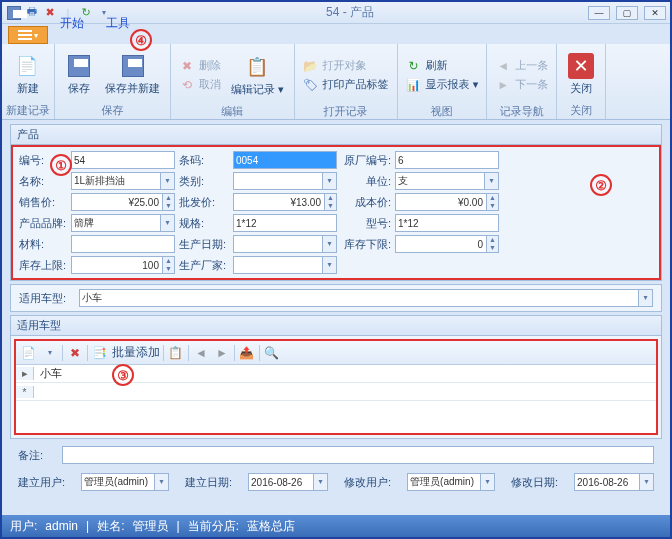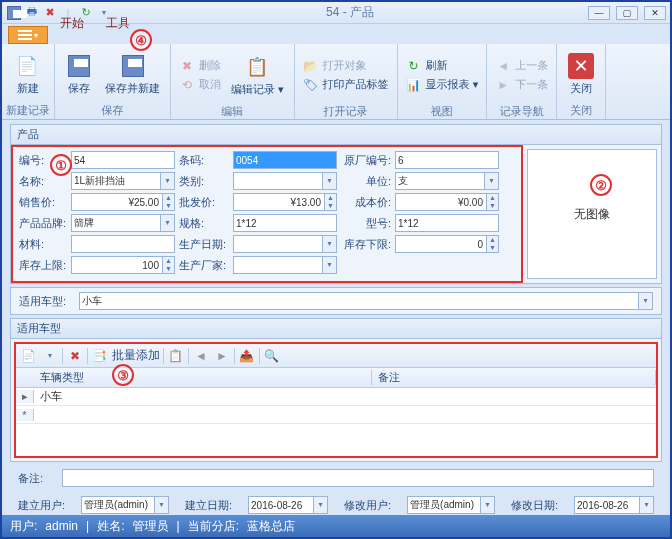--- a/index.html
+++ b/index.html
@@ -7,21 +7,21 @@
 .titlebar{height:22px;background:linear-gradient(#eaf1fb,#d9e6f7);display:flex;align-items:center;padding:0 4px;border-bottom:1px solid #b8cce4}
 .qat{display:flex;gap:2px;align-items:center}
 .qat span{width:16px;height:16px;display:inline-flex;align-items:center;justify-content:center;font-size:11px}
 .title{flex:1;text-align:center;color:#5b7aa8}
 .winbtns{display:flex;gap:6px}
 .winbtn{width:22px;height:14px;border:1px solid #9ab4d6;background:#e8f0fb;font-size:9px;display:flex;align-items:center;justify-content:center}
 .tabrow{height:20px;background:#d9e6f7;display:flex;align-items:end;padding-left:6px;gap:2px}
 .filetab{width:40px;height:18px;background:#f4a23c;border:1px solid #c97a12;display:flex;align-items:center;justify-content:center}
 .filetab .bars{width:14px;height:10px;background:repeating-linear-gradient(#fff,#fff 2px,transparent 2px,transparent 4px)}
 .filetab .arrow{font-size:8px;color:#fff;margin-left:2px}
-.menutab{padding:12px 10px;color:#7f1d1d}
+.menutab{padding:12px 10px;color:#1d4ed8}
 .ribbon{height:76px;background:linear-gradient(#eef4fc,#dce8f7);border-bottom:1px solid #a6bfdd;display:flex}
 .rgroup{border-right:1px solid #b8cce4;display:flex;flex-direction:column;align-items:center;padding:2px 4px 0}
 .rbtns{display:flex;height:58px}
 .rbtn{display:flex;flex-direction:column;align-items:center;justify-content:center;padding:0 6px;gap:2px;min-width:40px;cursor:pointer}
 .rbtn.small{flex-direction:row;justify-content:flex-start;min-width:0;padding:1px 4px;height:19px;gap:4px}
 .rcol{display:flex;flex-direction:column;justify-content:center;height:58px}
 .ricon{width:26px;height:26px;display:flex;align-items:center;justify-content:center;font-size:18px}
 .rbtn.small .ricon{width:16px;height:16px;font-size:12px}
 .rlabel{font-size:11px;color:#2a4d7c;white-space:nowrap}
 .glabel{font-size:11px;color:#5b7aa8;height:16px;display:flex;align-items:center;padding-bottom:1px}
@@ -291,23 +291,20 @@
               </div>
             </div>
           <div class="flabel">生产厂家:</div>
           <div class="combo">
               <input class="txt" value="" style="">
               <div class="combobtn">▾</div>
             </div>
           <div></div>
         </div>
       </div>
-      <div class="imgbox redbox">
-          <span>无图像</span>
-        </div>
     </div>
   </div>
 
   <div class="singlerow" style="background:#eef4fc;border:1px solid #a6bfdd">
     <div class="flabel" style="width:56px">适用车型:</div>
     <div class="combo">
         <input class="txt" value="小车" style="">
         <div class="combobtn">▾</div>
       </div>
   </div>
@@ -325,25 +322,20 @@
         <span style="color:#2a4d7c">批量添加</span>
         <div class="tsep"></div>
         <div class="tbtn bluedoc">📋</div>
         <div class="tsep"></div>
         <div class="tbtn disabled">◄</div>
         <div class="tbtn disabled">►</div>
         <div class="tsep"></div>
         <div class="tbtn bluedoc">📤</div>
         <div class="tsep"></div>
         <div class="tbtn bluedoc">🔍</div>
-      </div>
-      <div class="gridh">
-        <div class="rowhdr"></div>
-        <div style="flex:1.2">车辆类型</div>
-        <div style="flex:1">备注</div>
       </div>
       <div class="gridrow">
         <div class="rowhdr">▸</div>
         <div style="flex:1.2">小车</div>
         <div style="flex:1"></div>
       </div>
       <div class="gridrow">
         <div class="rowhdr">*</div>
         <div style="flex:1.2"></div>
         <div style="flex:1"></div>

